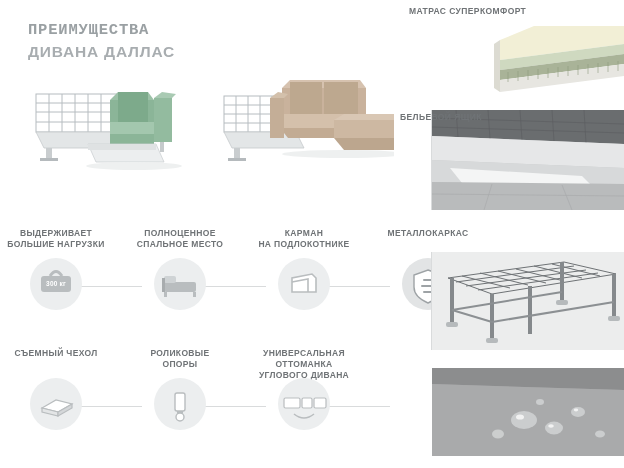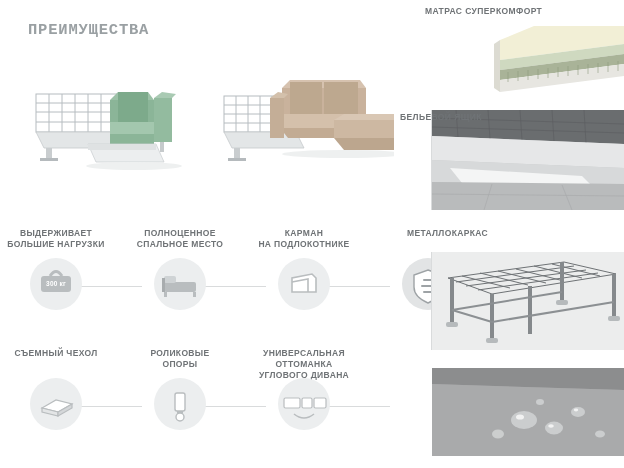--- a/index.html
+++ b/index.html
@@ -74,20 +74,21 @@
     position:absolute;width:1px;background:#d9dbdc;
   }
 </style>
 </head>
 <body>
 
 <div class="page">
 
   <div class="title">
     <div class="l1">ПРЕИМУЩЕСТВА</div>
+    <div class="l2">ДИВАНА ДАЛЛАС</div>
   </div>
 
   <div class="hero">
     <svg width="380" height="120" viewBox="0 0 380 120">
 
       <g>
 
         <g stroke="#b6bcc0" stroke-width="1" fill="none">
           <rect x="22" y="32" width="82" height="38"></rect>
           <line x1="22" y1="41" x2="104" y2="41"></line>
@@ -182,21 +183,21 @@
           <line x1="160" y1="52" x2="160" y2="62"></line>
           <line x1="170" y1="51" x2="170" y2="61"></line>
           <line x1="180" y1="50" x2="180" y2="60"></line>
           <line x1="190" y1="49" x2="190" y2="59"></line>
           <line x1="200" y1="48" x2="200" y2="58"></line>
           <line x1="210" y1="47" x2="210" y2="57"></line>
         </g>
       </g>
     </svg>
   </div>
-  <div class="capline" style="left:378px;top:6px;padding-left:47px;">МАТРАС СУПЕРКОМФОРТ</div>
+  <div class="capline" style="left:362px;top:6px;padding-left:47px;">МАТРАС СУПЕРКОМФОРТ</div>
 
   <div class="photo" id="photo-drawer">
     <svg width="192" height="100" viewBox="0 0 192 100">
       <rect x="0" y="0" width="192" height="100" fill="#c9cbcc"></rect>
 
       <path d="M0,0 L192,0 L192,34 L0,26 Z" fill="#6a6d6f"></path>
 
       <g stroke="#5a5d5f" stroke-width="0.6">
         <line x1="0" y1="8" x2="192" y2="14"></line>
         <line x1="0" y1="17" x2="192" y2="23"></line>
@@ -260,21 +261,21 @@
 НА ПОДЛОКОТНИКЕ</div>
       <div class="circle">
         <svg class="ic" viewBox="0 0 52 52">
           <path d="M14,34 L14,20 L34,16 L38,20 L38,34 Z" fill="#ffffff" stroke="#b9bdbf" stroke-width="1.6"></path>
           <path d="M14,24 L30,21 L30,34" fill="none" stroke="#b9bdbf" stroke-width="1.6"></path>
         </svg>
       </div>
     </div>
 
     <div class="node" style="left:368px;top:0;">
-      <div class="label" style="white-space:pre-line;text-align:right;">МЕТАЛЛОКАРКАС</div>
+      <div class="label" style="white-space:pre-line;">МЕТАЛЛОКАРКАС</div>
       <div class="circle shield-circle">
         <svg class="ic" viewBox="0 0 52 52">
           <path d="M26,12 L40,17 v12 c0,8 -7,13 -14,16 c-7,-3 -14,-8 -14,-16 v-12 z" fill="#ffffff" stroke="#9ea3a6" stroke-width="1.4"></path>
           <path d="M22,22 h10 M20,28 h12 M22,34 h10" stroke="#9ea3a6" stroke-width="2" stroke-linecap="round"></path>
         </svg>
       </div>
     </div>
   </div>
 
   <div class="photo" id="photo-frame">

